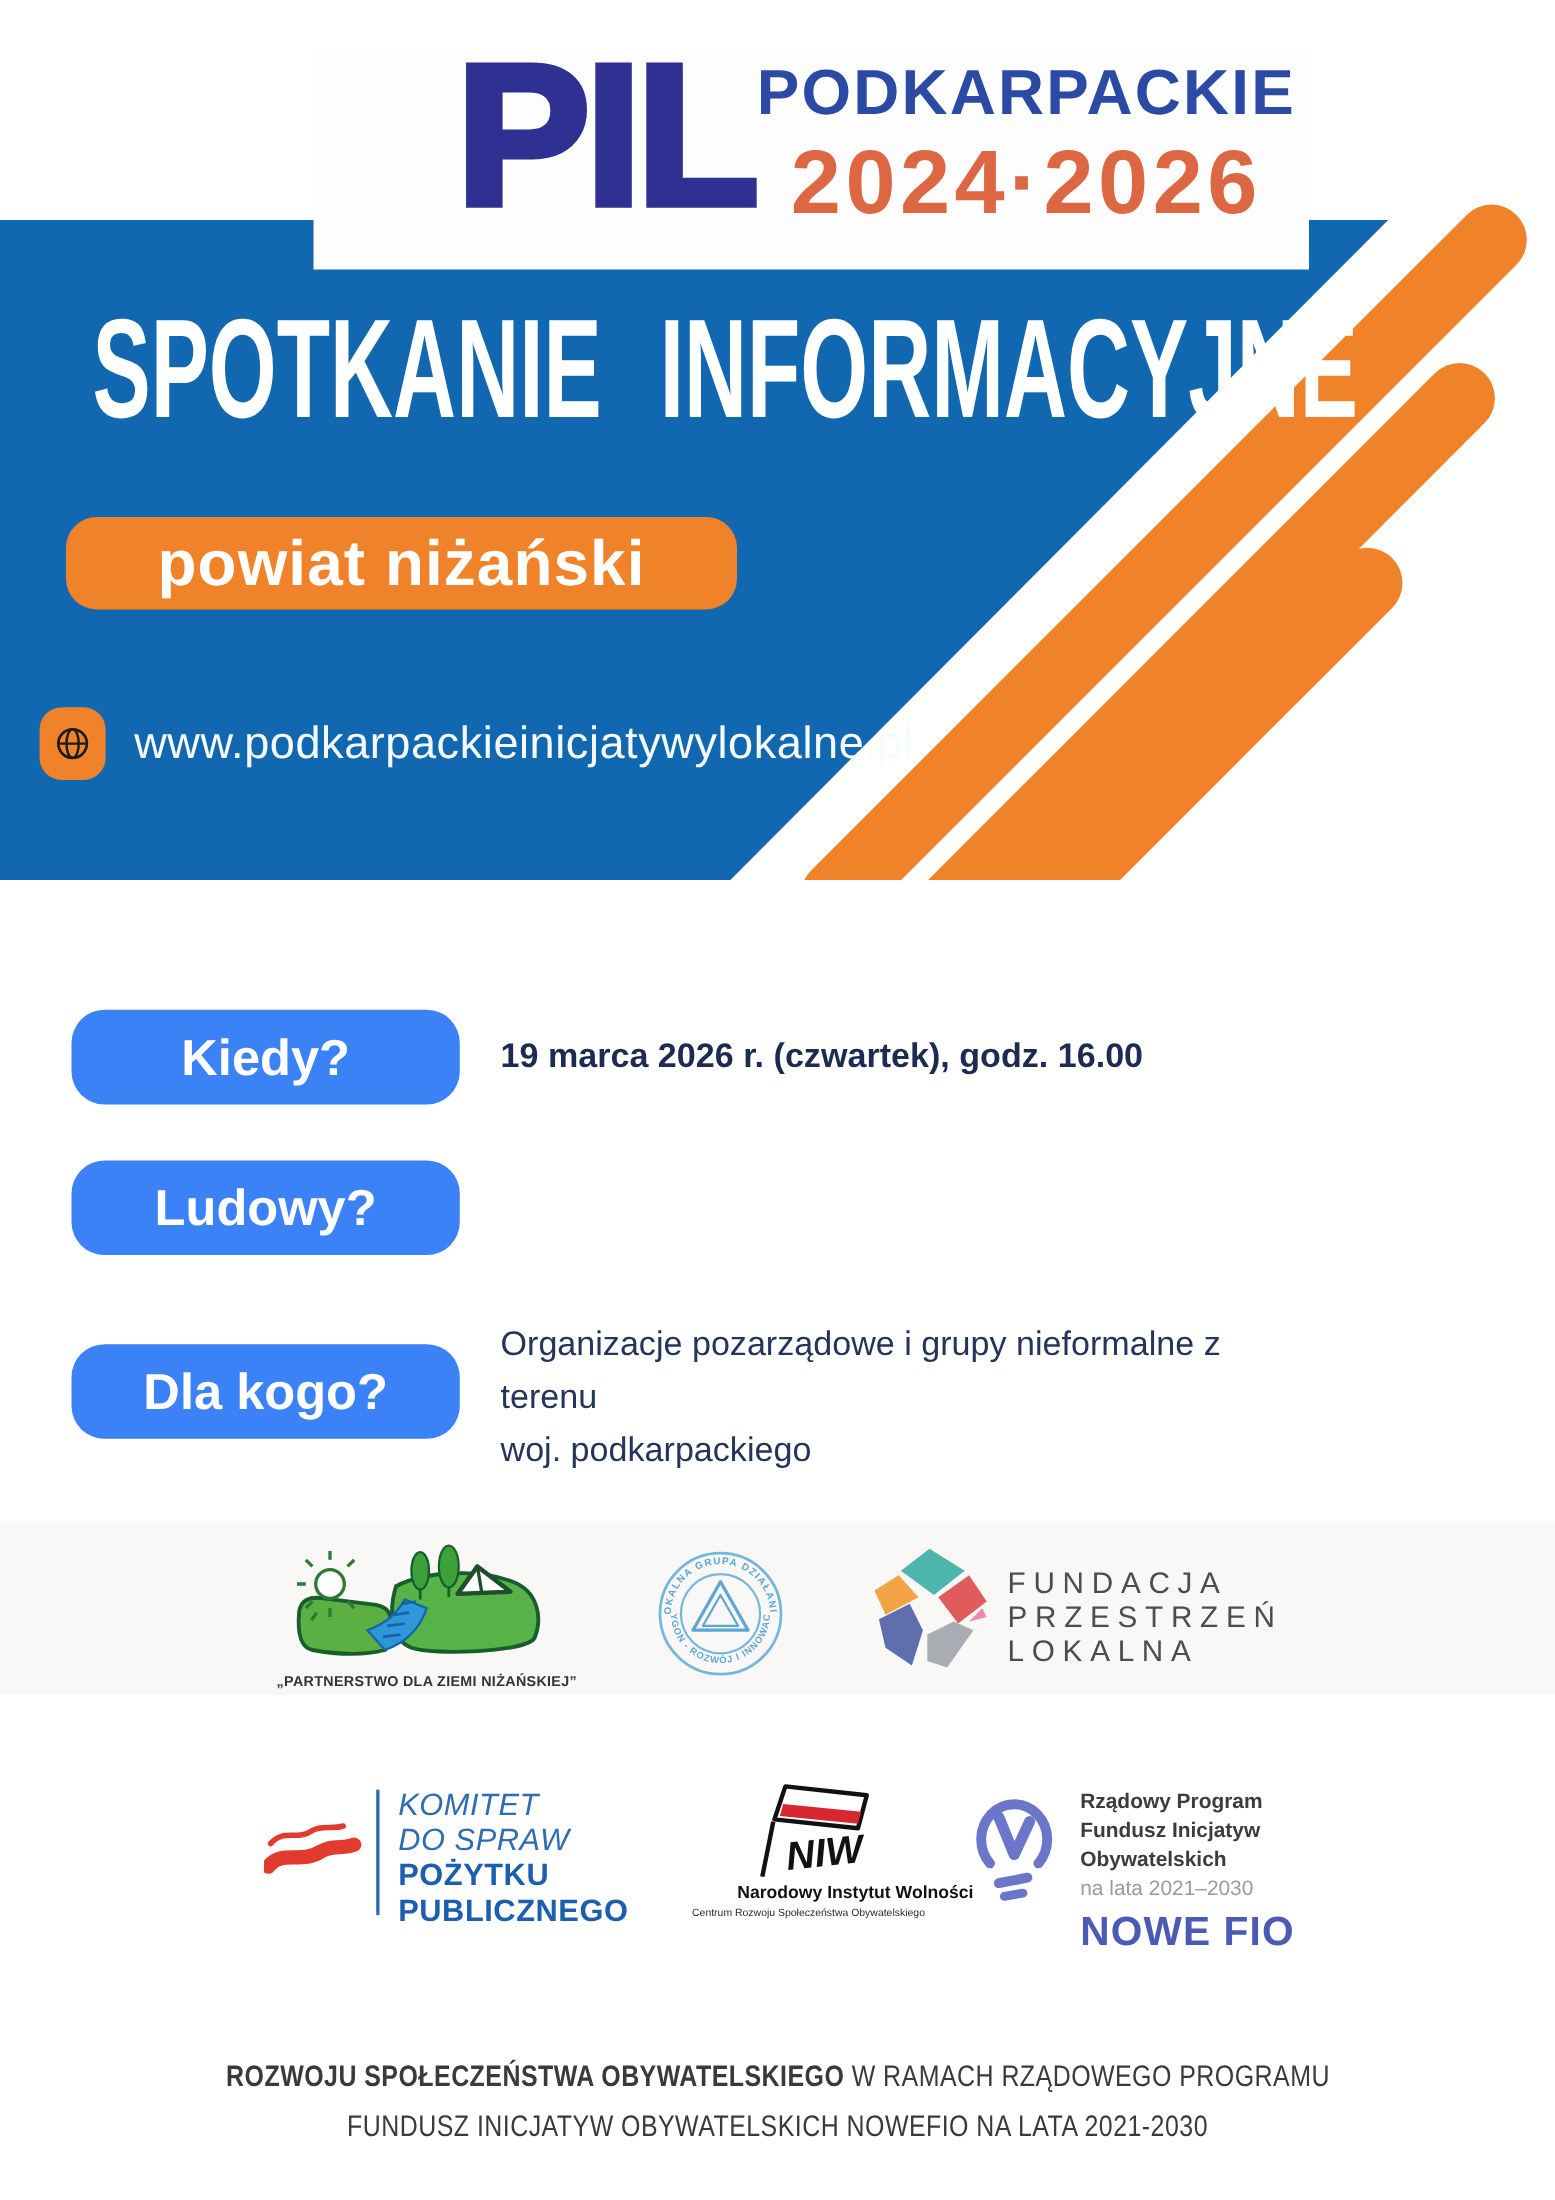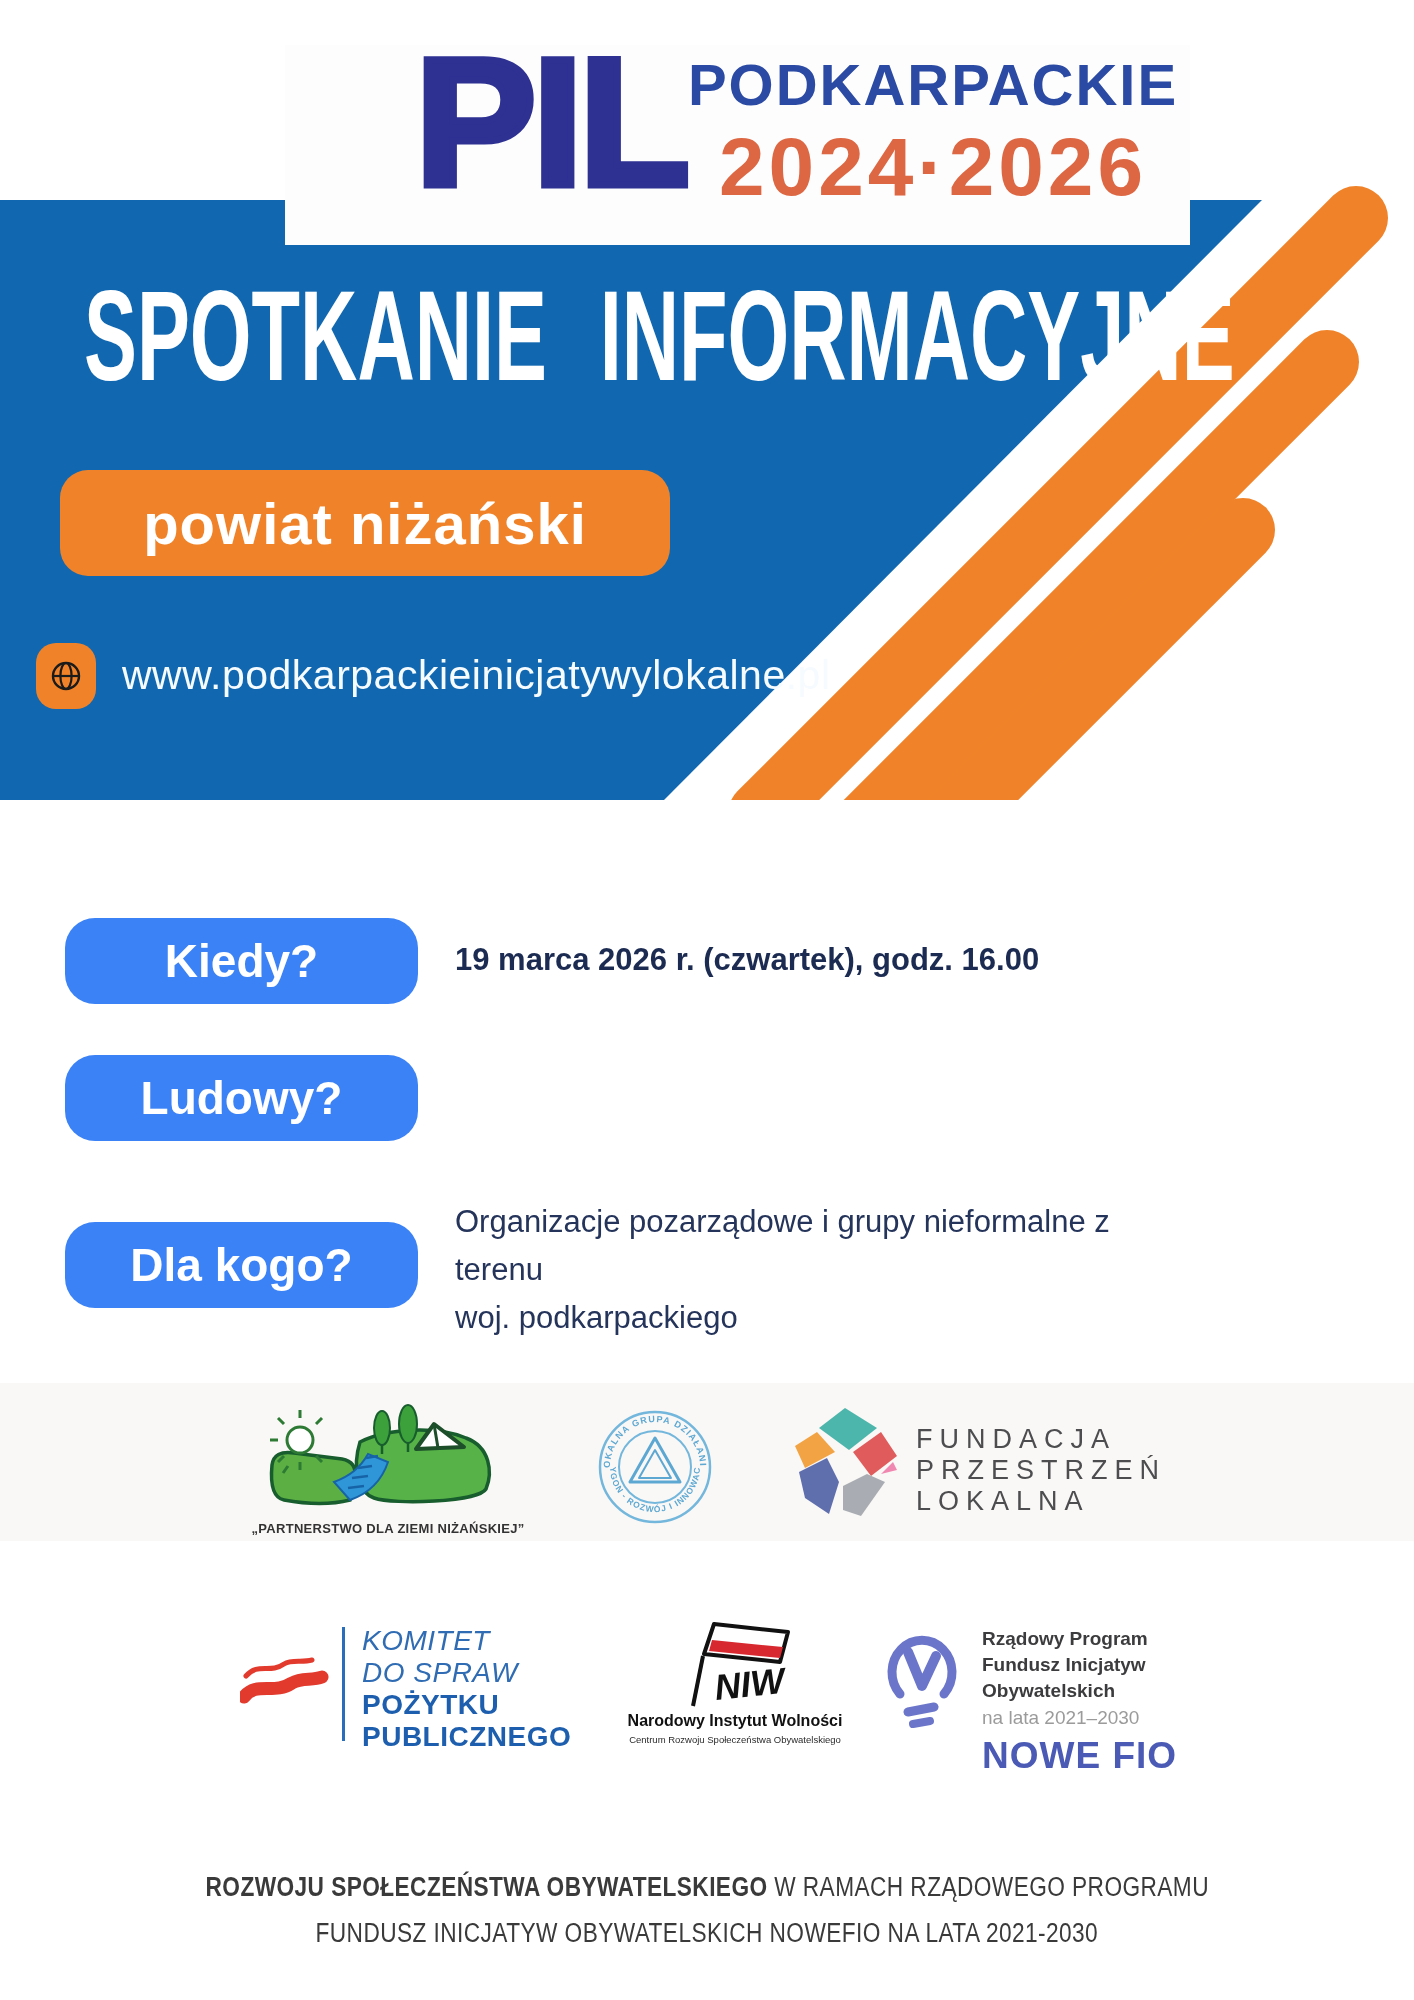--- a/index.html
+++ b/index.html
@@ -17,21 +17,21 @@
   .logo-right{position:absolute;left:398px;top:6px;width:500px;text-align:center;}
   .logo-line1{font-size:58px;font-weight:700;color:#2b4aa3;letter-spacing:2px;}
   .logo-line2{font-size:38px;font-weight:700;color:#2b4aa3;letter-spacing:3px;margin-top:4px;}
   .logo-years{font-size:82px;font-weight:700;color:#dd6743;letter-spacing:4px;margin-top:2px;}
 
   
   .heading{left:84px;top:272px;white-space:nowrap;transform:scaleX(0.62);transform-origin:left top;
            font-size:128px;line-height:1.0;font-weight:700;color:#ffffff;display:flex;gap:85px;}
 
   
-  .region-pill{left:60px;top:470px;width:610px;height:106px;background:#f08329;border-radius:28px;
+  .region-pill{left:60px;top:470px;width:610px;height:84px;background:#f08329;border-radius:28px;
                display:flex;align-items:center;justify-content:center;}
   .region-pill span{color:#fff;font-size:58px;font-weight:700;letter-spacing:1px;}
 
   
   .globe-chip{left:36px;top:643px;width:60px;height:66px;background:#f08329;border-radius:20px;
               display:flex;align-items:center;justify-content:center;}
   .website{left:122px;top:652px;color:#f6fbff;font-size:41px;font-weight:400;letter-spacing:0.5px;}
 
   
   .pill{left:65px;width:353px;height:86px;background:#3b82f6;border-radius:30px;
@@ -45,21 +45,21 @@
   .band{left:0;top:1383px;width:1414px;height:158px;background:#faf8f6;}
   .caption{left:238px;top:1521px;width:300px;text-align:center;font-size:13px;color:#333;
            font-weight:700;letter-spacing:0.3px;}
   .fpl-text{left:916px;top:1424px;font-size:27px;letter-spacing:7px;color:#4d4d4f;line-height:31px;}
 
   .komitet-divider{left:342px;top:1627px;width:3px;height:114px;background:#2a6ebb;}
   .komitet-text{left:362px;top:1625px;line-height:32px;font-size:28px;letter-spacing:0.5px;}
   .komitet-text .l1,.komitet-text .l2{color:#2f6cb3;font-weight:400;font-style:italic;}
   .komitet-text .l3,.komitet-text .l4{color:#1d5fae;font-weight:700;}
 
-  .niw-name{left:585px;top:1712px;width:300px;text-align:center;font-size:16px;font-weight:700;color:#111;}
+  .niw-name{left:585px;top:1712px;width:300px;text-align:right;font-size:16px;font-weight:700;color:#111;}
   .niw-sub{left:585px;top:1734px;width:300px;text-align:center;font-size:9.5px;color:#2b2b2b;}
 
   .fio-text{left:982px;top:1626px;}
   .fio-text .prog{font-size:19px;font-weight:700;color:#3c3c3e;line-height:26px;}
   .fio-years{font-size:19px;color:#9b9b9b;margin-top:3px;}
   .fio-title{font-size:37px;font-weight:700;color:#4a5ab5;letter-spacing:1px;margin-top:6px;}
 
   
   .footer-line{left:0;width:1414px;text-align:center;color:#3a3a3a;font-size:27px;letter-spacing:0.5px;}
   .cond{display:inline-block;transform:scaleX(0.84);transform-origin:center;white-space:nowrap;}

